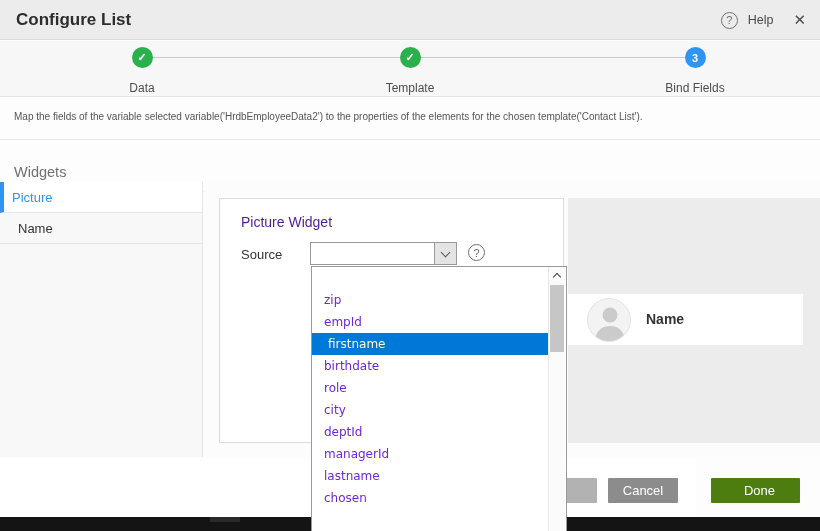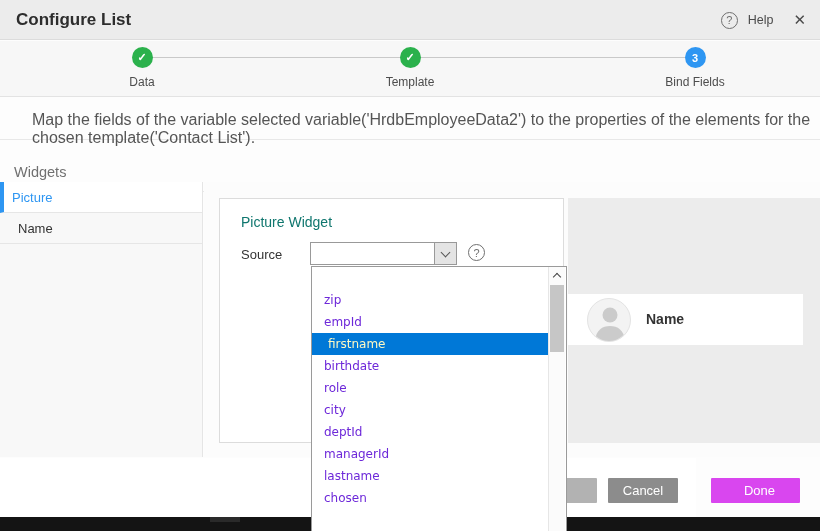--- a/index.html
+++ b/index.html
@@ -18,38 +18,38 @@
 
   
   .stepper { position:absolute; left:0; top:41px; width:820px; height:56px; background:#f7f7f7; border-bottom:1px solid #e3e3e3; }
   .stepline { position:absolute; top:16px; left:142px; width:553px; height:1px; background:#c9c9c9; }
   .step { position:absolute; top:6px; width:120px; text-align:center; cursor:pointer; }
   .step-data { left:82px; } .step-template { left:350px; } .step-bind { left:635px; }
   .dot { width:21px; height:21px; border-radius:50%; margin:0 auto; display:flex; align-items:center; justify-content:center;
          color:#fff; font-size:11px; font-weight:bold; position:relative; z-index:2; }
   .dot-done { background:#2bb14c; }
   .dot-current { background:#2e96f2; }
-  .step-label { margin-top:7px; font-size:12px; color:#4d4d4d; }
+  .step-label { margin-top:13px; font-size:12px; color:#4d4d4d; }
 
   
   .descbar { position:absolute; left:0; top:98px; width:820px; height:42px; background:#fdfdfd; border-bottom:1px solid #e8e8e8; }
-  .desc-text { position:absolute; left:32px; top:13px; font-size:16px; color:#555; }
+  .desc-text { position:absolute; left:14px; top:13px; font-size:10px; color:#555; }
   .widgetsbar { position:absolute; left:0; top:152px; width:820px; height:40px; background:#fdfdfd; border-bottom:1px solid #e8e8e8; }
   .widgets-title { position:absolute; left:14px; top:12px; font-size:14.5px; color:#707070; }
 
   
   .content { position:absolute; left:0; top:182px; width:820px; height:275px; }
   .sidebar { position:absolute; left:0; top:0; width:203px; height:275px; background:#f8f8f8; border-right:1px solid #e5e5e5; }
   .side-item { height:31px; line-height:31px; padding-left:18px; font-size:13px; color:#333;
                border-bottom:1px solid #e6e6e6; cursor:pointer; }
   .side-item.sel { background:#fff; color:#2e96f2; border-left:4px solid #2e96f2; padding-left:8px; }
 
   .main { position:absolute; left:204px; top:0; width:616px; height:275px; background:#fcfcfc; }
   .wbox { position:absolute; left:15px; top:16px; width:345px; height:245px; background:#fff; border:1px solid #dcdcdc; }
-  .wbox-title { position:absolute; left:21px; top:15px; font-size:14px; color:#0f766e; }
+  .wbox-title { position:absolute; left:21px; top:15px; font-size:14px; color:#4c1d95; }
   .src-label { position:absolute; left:21px; top:48px; font-size:13px; color:#333; }
   .combo { position:absolute; left:90px; top:43px; width:147px; height:23px; background:#fff; border:1px solid #999;
            display:flex; cursor:pointer; }
   .combo-val { flex:1; font-size:12px; padding:4px 6px; color:#333; }
   .combo-btn { width:22px; height:100%; background:#e4e4e4; border-left:1px solid #999;
                display:flex; align-items:center; justify-content:center; cursor:pointer; }
   .chev-down { width:7px; height:7px; border-left:1.6px solid #555; border-bottom:1.6px solid #555;
                transform:rotate(-45deg); margin-top:-3px; }
   .src-help { position:absolute; left:248px; top:45px; }
 
@@ -59,21 +59,21 @@
   .avatar { position:absolute; left:19px; top:4px; width:44px; height:44px; border-radius:50%;
             background:#f3f3f3; border:1px solid #e3e3e3; overflow:hidden; }
   .pname { position:absolute; left:78px; top:17px; font-size:14px; font-weight:bold; color:#333; }
 
   
   .footer { position:absolute; left:0; top:458px; width:696px; height:59px; background:#fff; }
   .btn { position:absolute; top:20px; height:25px; border:none; border-radius:1px; color:#fff; font-size:13px;
          font-family:"Liberation Sans", sans-serif; cursor:pointer; }
   .btn-ghost { left:530px; width:67px; background:#b2b2b2; z-index:1; }
   .btn-cancel { left:608px; width:70px; background:#8c8c8c; }
-  .btn-done { left:711px; width:89px; background:#d946ef;padding-left:8px; }
+  .btn-done { left:711px; width:89px; background:#4d7c0f;padding-left:8px; }
 
   
   .blackbar { position:absolute; left:0; top:517px; width:820px; height:14px; background:#141414; }
   .blackbar-tab { position:absolute; left:210px; top:0; width:30px; height:5px; background:#2a2a2a; }
 
   
   .dropdown { position:absolute; left:311px; top:266px; width:256px; height:270px; background:#fff;
               border:1px solid #9a9a9a; z-index:5; }
   .dd-items { position:absolute; left:0; top:0; width:237px; }
   .dd-item { height:22px; line-height:22px; padding-left:12px; font-size:12px; color:#6d28d9;

